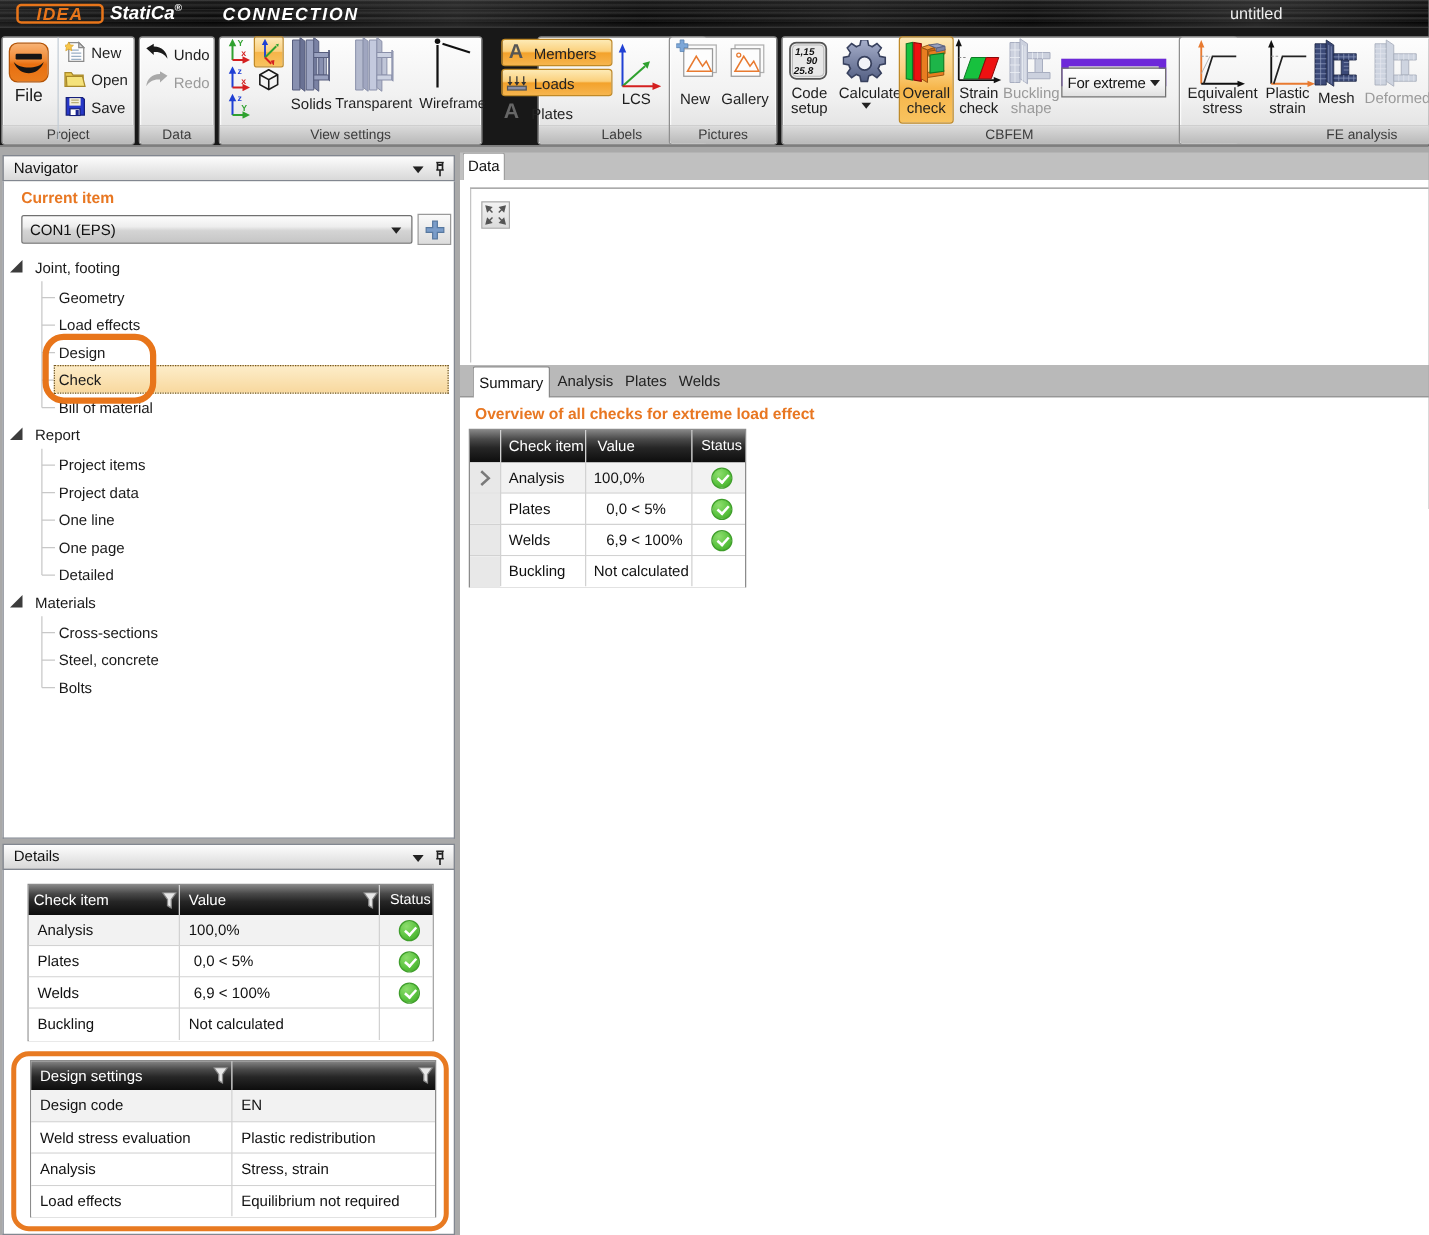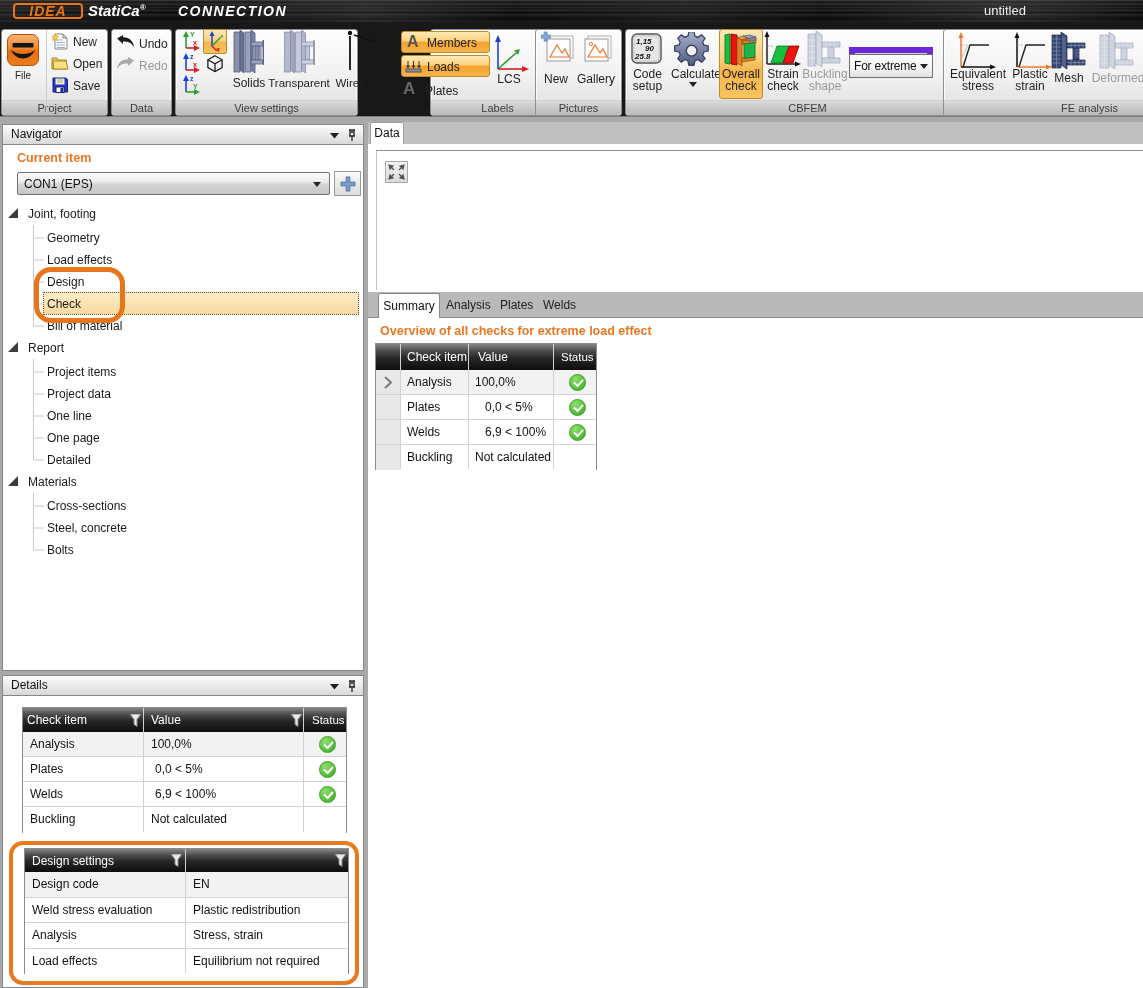--- a/index.html
+++ b/index.html
@@ -74,21 +74,21 @@
 <div id="logo-conn" class="abs">CONNECTION</div>
 <div id="untitled" class="abs">untitled</div>
 
 <div id="ribbon" class="abs">
   <div class="rgroup" style="left:1px;width:107px;">
         <div class="rlabel">Project</div>
       </div>
   <div class="rgroup" style="left:111px;width:61px;">
         <div class="rlabel">Data</div>
       </div>
-  <div class="rgroup" style="left:175px;width:183px;">
+  <div class="rgroup" style="left:175px;width:211px;">
         <div class="rlabel">View settings</div>
       </div>
   <div class="rgroup" style="left:401px;width:135px;margin-left:29px;">
         <div class="rlabel">Labels</div>
       </div>
   <div class="rgroup" style="left:535px;width:87px;">
         <div class="rlabel">Pictures</div>
       </div>
   <div class="rgroup" style="left:625px;width:365px;">
         <div class="rlabel">CBFEM</div>
@@ -96,21 +96,21 @@
   <div class="rgroup" style="left:943px;width:293px;">
         <div class="rlabel">FE analysis</div>
       </div>
 
   <div class="abs" style="left:7px;top:12px;width:32px;height:32px;border-radius:7px;background:linear-gradient(180deg,#f8b274,#f08730 45%,#e86f10 55%,#ea7d1e);border:1px solid #b35305;">
     <svg width="30" height="30" style="position:absolute;left:0;top:0;" viewBox="0 0 30 30">
       <rect x="4.5" y="8" width="21" height="4.6" rx="1" fill="#151515"></rect>
       <path d="M3,14.5 C7.5,26.5 22.5,26.5 27,14.5 C22,20.5 8,20.5 3,14.5 Z" fill="#151515"></path>
     </svg>
   </div>
-  <div class="btnlabel" style="left:7px;top:48px;width:32px;font-size:10px;">File</div>
+  <div class="btnlabel" style="left:7px;top:48px;width:32px;font-size:14px;">File</div>
   <div class="abs" style="left:46px;top:8px;width:1px;height:82px;background:#c3cdd6;"></div>
   <svg class="abs" style="left:52px;top:11px;" width="16" height="17" viewBox="0 0 16 17">
     <path d="M3,1 h8 l4,4 v11 h-12 z" fill="#fdfdfd" stroke="#8a8a8a"></path>
     <path d="M11,1 l4,4 h-4 z" fill="#d8d8d8" stroke="#8a8a8a"></path>
     <g stroke="#9ab0c5">
           <path d="M5,7 h6 M5,9.5 h8 M5,12 h8 M5,14.5 h8"></path>
         </g>
     <path d="M4,0.5 l1.2,2.4 2.6,0.3 -1.9,1.8 0.5,2.6 -2.4,-1.3 -2.4,1.3 0.5,-2.6 -1.9,-1.8 2.6,-0.3 z" fill="#f7c64a" stroke="#d49a1e" stroke-width="0.5" transform="translate(-1,0)"></path>
   </svg>
   <div class="btnlabel" style="left:73px;top:14px;text-align:left;">New</div>

